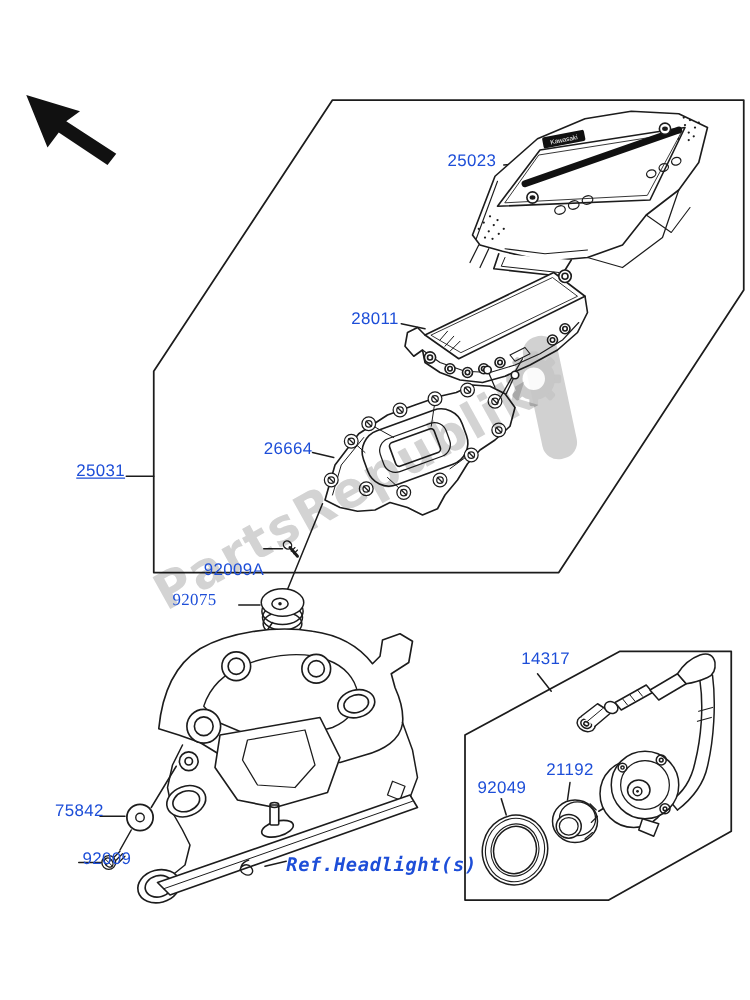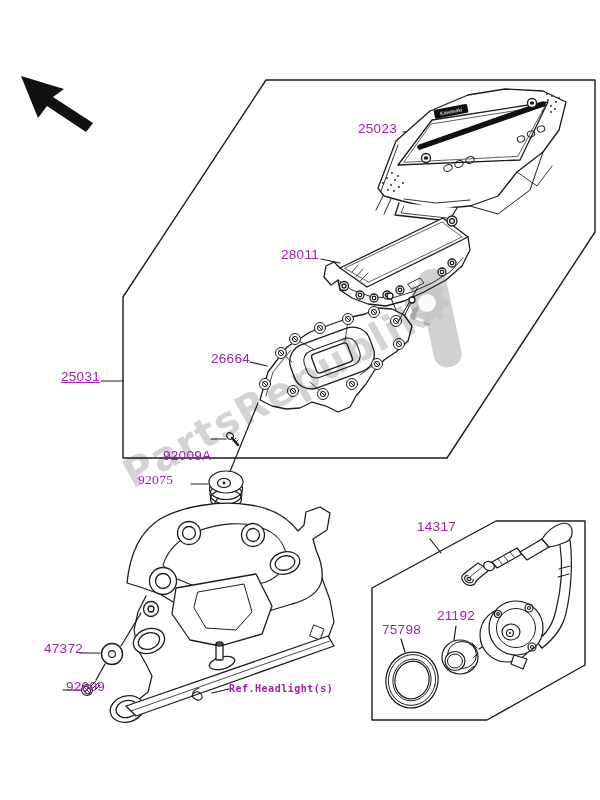--- a/index.html
+++ b/index.html
@@ -1,33 +1,33 @@
 <!DOCTYPE html>
 <html><head>
 <meta charset="utf-8">
 <style>
   html,body{margin:0;padding:0;background:#fff;}
   .stage{position:relative;width:600px;height:800px;background:#fff;overflow:hidden;
          font-family:"Liberation Sans",sans-serif;}
   .stage svg{position:absolute;left:0;top:0;}
-  .lbl{position:absolute;font-size:13.5px;color:#a21caf;white-space:nowrap;
+  .lbl{position:absolute;font-size:13.5px;color:#1d4ed8;white-space:nowrap;
        font-family:"Liberation Sans",sans-serif;letter-spacing:.3px;}
   #lbl-25023{left:358px;top:121px;}
   #lbl-28011{left:281px;top:247px;}
   #lbl-14092{left:211px;top:351px;}
   #lbl-25031{left:61px;top:369px;text-decoration:underline;}
   #lbl-92009a{left:163px;top:448px;}
   #lbl-92075{left:138px;top:472px;font-family:Liberation Serif, serif;}
   #lbl-92022{left:44px;top:641px;}
   #lbl-92009{left:22px;top:679px;margin-left:44px;}
   #lbl-21176{left:417px;top:519px;}
   #lbl-21192{left:437px;top:608px;text-align:right;}
   #lbl-92049{left:382px;top:622px;}
   #lbl-ref-headlight{left:229px;top:683px;font-family:"DejaVu Sans Mono",monospace;
-       font-size:10px;font-weight:bold;letter-spacing:.5px;}
+       font-size:15px;font-weight:bold;letter-spacing:.5px;font-style:italic;}
   .wm-text{font-family:"DejaVu Sans",sans-serif;font-weight:bold;
        font-size:40px;letter-spacing:2px;}
 </style>
 </head>
 <body>
 
 <div class="stage">
 
 <svg width="600" height="800" viewBox="0 0 600 800">
   <defs></defs>
@@ -334,20 +334,20 @@
     </g>
   </g>
 </svg>
 
 <div class="lbl" id="lbl-25023">25023</div>
 <div class="lbl" id="lbl-28011">28011</div>
 <div class="lbl" id="lbl-14092">26664</div>
 <div class="lbl" id="lbl-25031">25031</div>
 <div class="lbl" id="lbl-92009a">92009A</div>
 <div class="lbl" id="lbl-92075">92075</div>
-<div class="lbl" id="lbl-92022">47372</div>
+<div class="lbl" id="lbl-92022">75842</div>
 <div class="lbl" id="lbl-92009">92009</div>
 <div class="lbl" id="lbl-21176">14317</div>
 <div class="lbl" id="lbl-21192">21192</div>
-<div class="lbl" id="lbl-92049">75798</div>
+<div class="lbl" id="lbl-92049">92049</div>
 <div class="lbl" id="lbl-ref-headlight">Ref.Headlight(s)</div>
 
 </div>
 
 </body></html>

